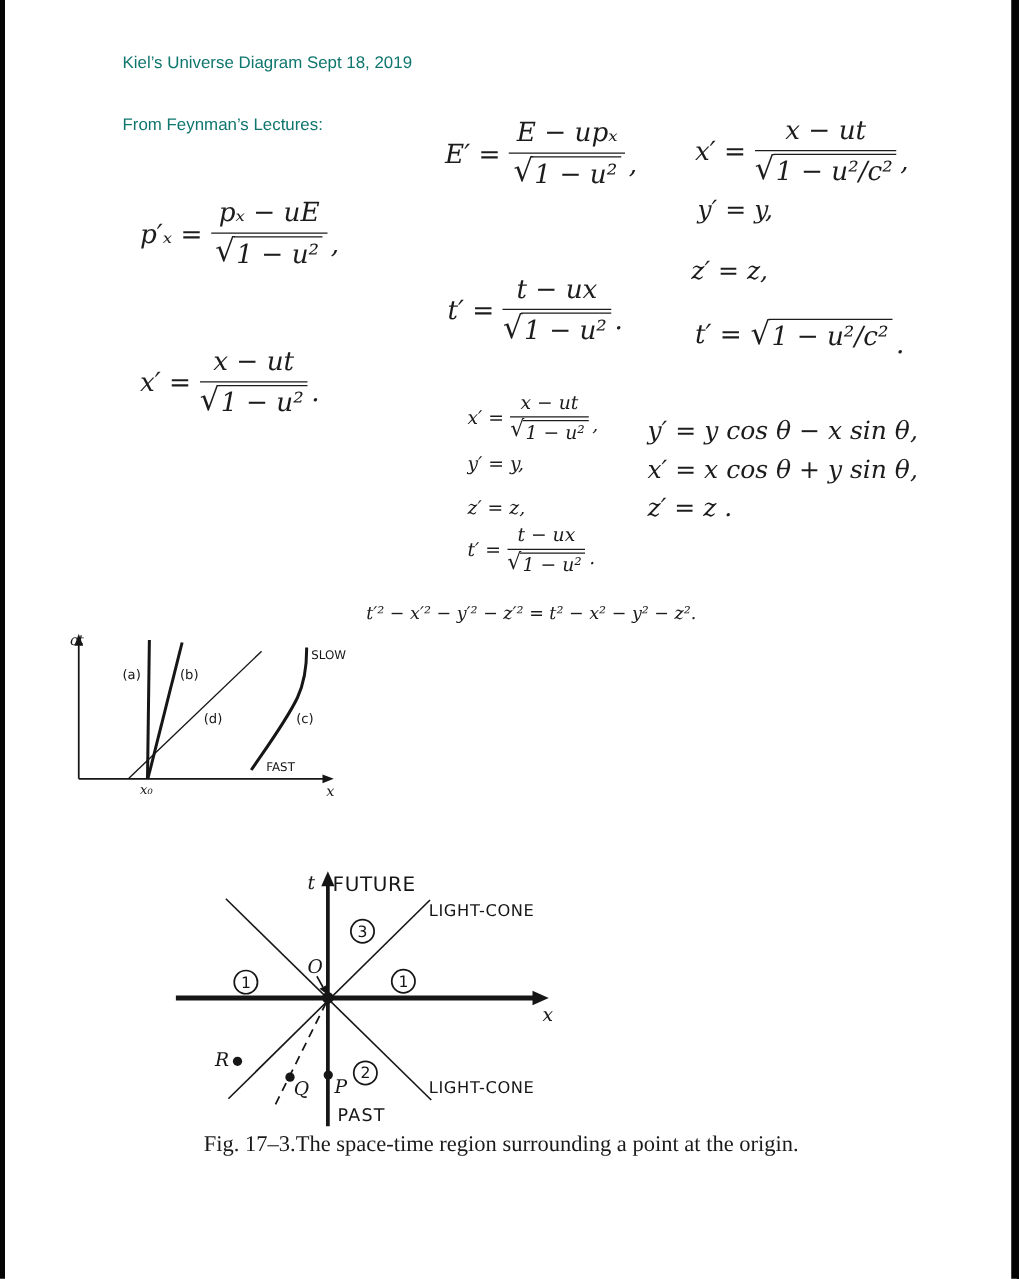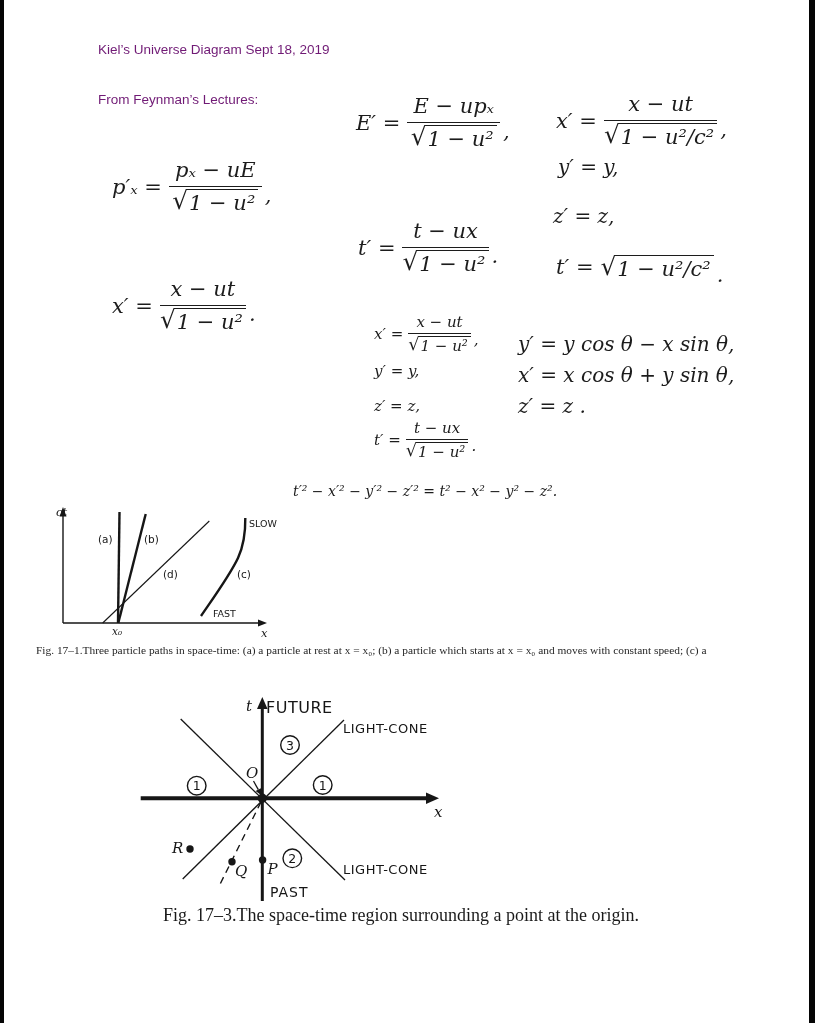--- a/index.html
+++ b/index.html
@@ -8,21 +8,21 @@
     position:relative;
     background:#ffffff;
     overflow:hidden;
     font-family:"DejaVu Serif", serif;
     color:#1c1c1c;
   }
   .edge { position:absolute; top:0; bottom:0; background:#050505; }
   .edge.left  { left:0; width:4px; }
   .edge.right { right:0; width:6px; }
 
-  .doc-text { position:absolute; font-family:"Liberation Sans", sans-serif; font-size:13.5px; color:#701a75; white-space:nowrap; }
+  .doc-text { position:absolute; font-family:"Liberation Sans", sans-serif; font-size:13.5px; color:#0f766e; white-space:nowrap; }
 
   
   .eq {
     position:absolute;
     display:flex;
     align-items:center;
     font-style:italic;
     font-size:21px;
     line-height:1.25;
     white-space:nowrap;
@@ -218,21 +218,20 @@
 
   <text x="48" y="40" font-size="10.5" class="fig-sans">(a)</text>
   <text x="94" y="40" font-size="10.5" class="fig-sans">(b)</text>
   <text x="187" y="75" font-size="10.5" class="fig-sans">(c)</text>
   <text x="113" y="75" font-size="10.5" class="fig-sans">(d)</text>
   <text x="199" y="24" font-size="9.5" class="fig-sans">SLOW</text>
   <text x="163" y="114" font-size="9.5" class="fig-sans">FAST</text>
 </svg>
 
 <div class="caption-171">
-  <div>Fig. 17–1.Three particle paths in space-time: (a) a particle at rest at x = x₀; (b) a particle which starts at x = x₀ and moves with constant speed; (c) a</div>
 </div>
 
 <svg style="left:138px; top:695px;" width="310" height="212" viewBox="0 0 310 212">
 
   <line x1="42.7" y1="24" x2="207" y2="185" stroke="#161616" stroke-width="1.3"></line>
   <line x1="44.7" y1="184" x2="206" y2="25" stroke="#161616" stroke-width="1.3"></line>
 
   <line x1="124.3" y1="206" x2="124.3" y2="10" stroke="#161616" stroke-width="3"></line>
   <polygon points="124.3,2 119,14 129.6,14" fill="#161616"></polygon>
   <line x1="2.7" y1="103.3" x2="293" y2="103.3" stroke="#161616" stroke-width="4"></line>

